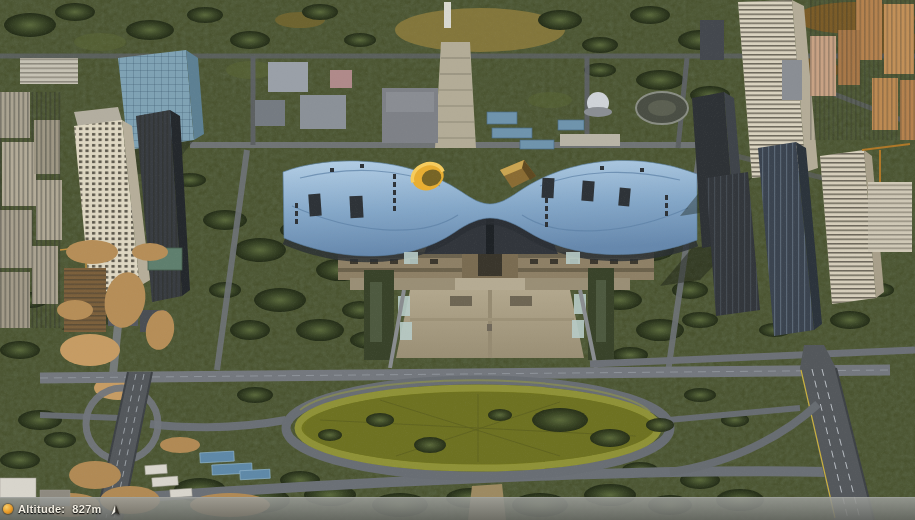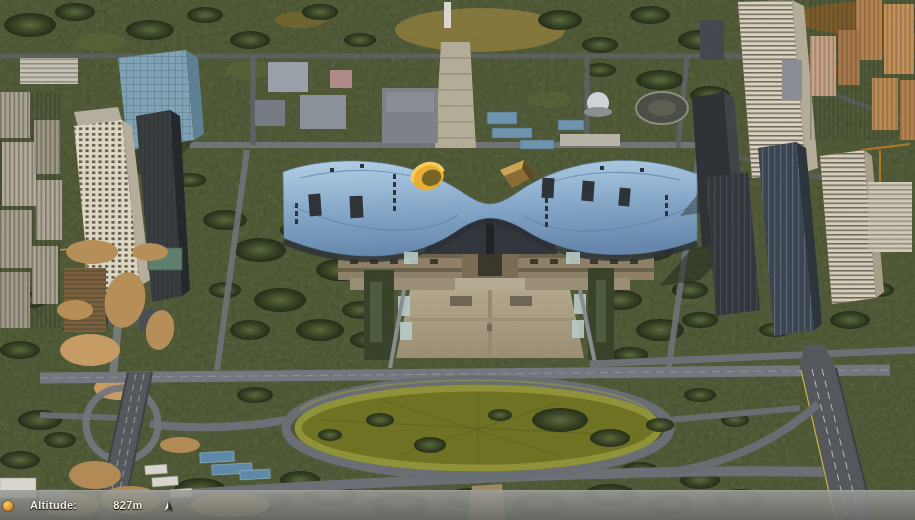--- a/index.html
+++ b/index.html
@@ -1,29 +1,29 @@
 <!DOCTYPE html>
 <html><head>
 <meta charset="utf-8">
 <style>
   html,body{margin:0;padding:0;background:#1a1d14;}
   .stage{position:relative;width:915px;height:520px;overflow:hidden;
          font-family:"Liberation Sans",sans-serif;}
   .scene{position:absolute;left:0;top:0;display:block;}
-  .status-bar{position:absolute;left:0;right:0;bottom:0;height:30px;
-    display:flex;align-items:center;gap:12px;padding-left:3px;box-sizing:border-box;
+  .status-bar{position:absolute;left:0;right:0;bottom:0;height:23px;
+    display:flex;align-items:center;gap:0;padding-left:3px;box-sizing:border-box;
     background:linear-gradient(180deg,rgba(154,156,152,.88),rgba(104,106,102,.88));
     border-top:1px solid rgba(200,202,198,.55);text-align:center;}
   .led{width:10px;height:10px;border-radius:50%;flex:0 0 auto;
     background:radial-gradient(circle at 35% 30%,#f8cf6a,#e89a28 55%,#a96410);
     box-shadow:0 0 1px 1px rgba(70,48,8,.5);}
   .alt-label,.alt-value{font-size:11px;font-weight:bold;color:#f3efe3;line-height:17px;
     text-shadow:0 1px 1px rgba(0,0,0,.95),0 0 2px rgba(0,0,0,.7);letter-spacing:.3px;}
   .alt-label{margin-left:5px;}
-  .alt-value{margin-left:24px;}
+  .alt-value{margin-left:7px;}
   .north{width:11px;height:13px;margin-left:8px;flex:0 0 auto;
     filter:drop-shadow(0 1px 1px rgba(0,0,0,.8));}
 </style>
 </head>
 <body>
 
 <div class="stage">
 
 <svg class="scene" width="915" height="520" viewBox="0 0 915 520" xmlns="http://www.w3.org/2000/svg">
 <defs>

